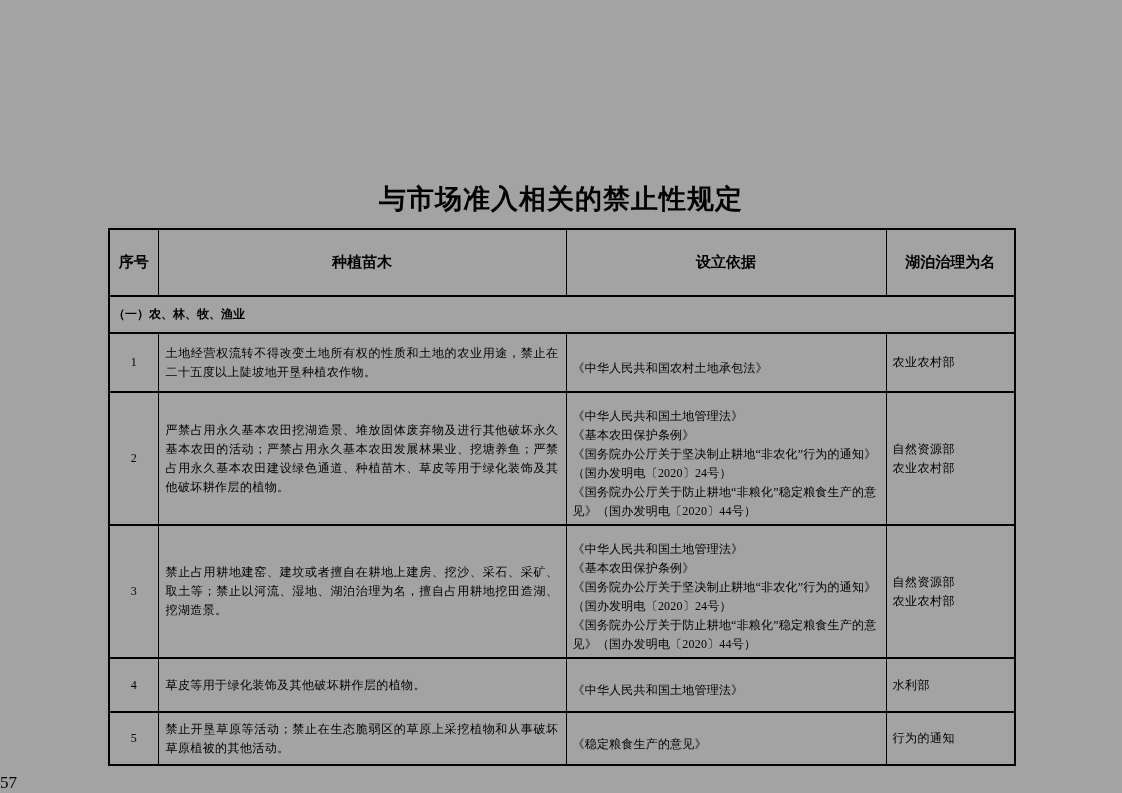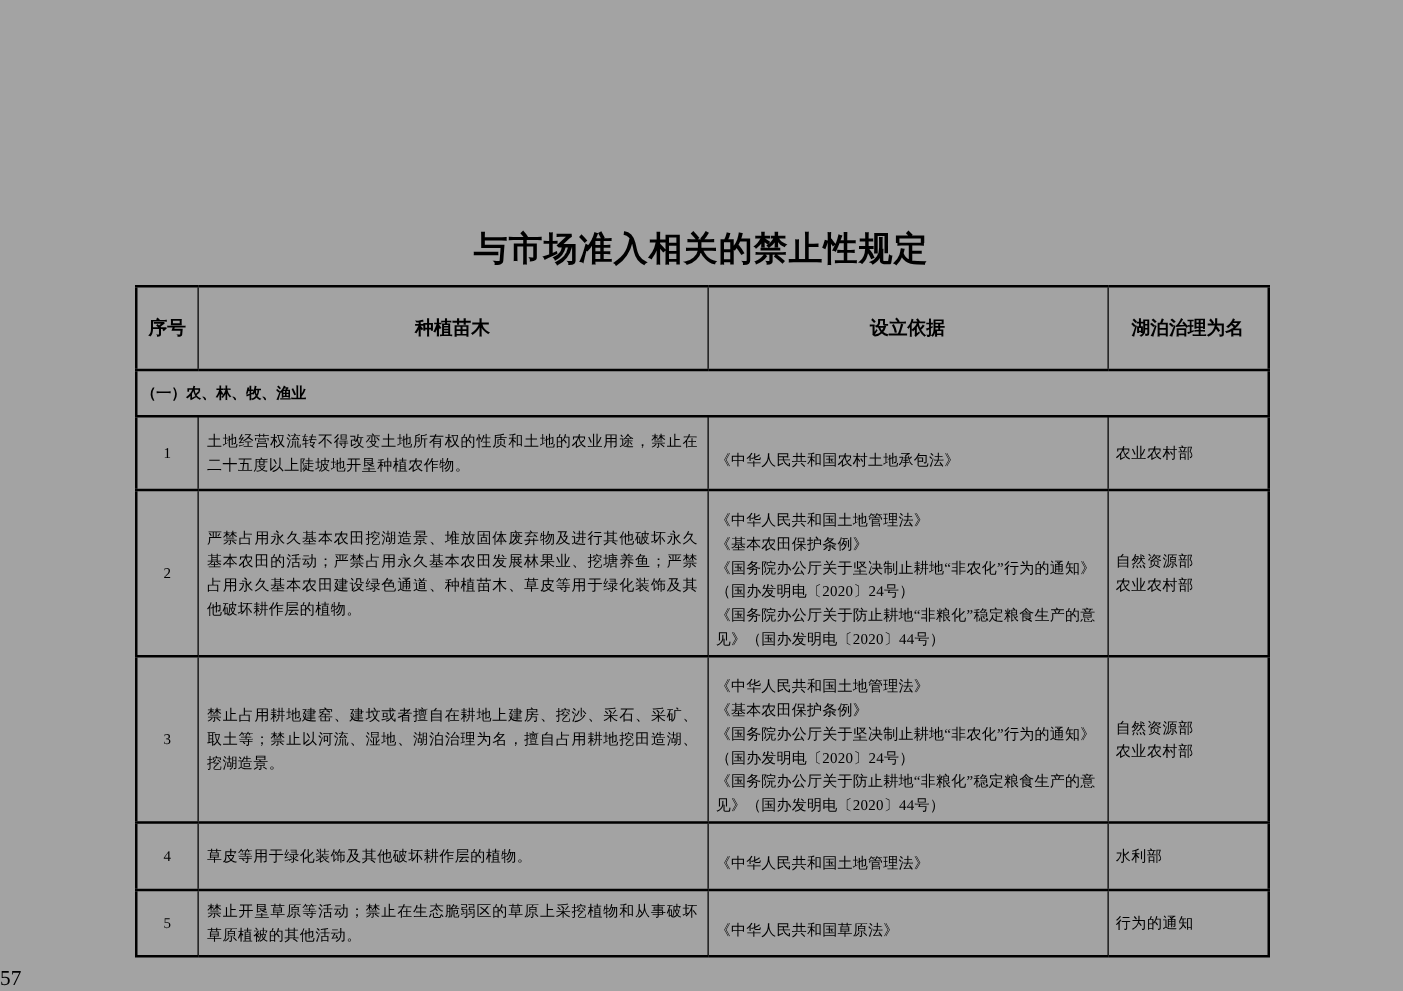--- a/index.html
+++ b/index.html
@@ -148,21 +148,21 @@
       </tr>
       <tr>
         <td class="cell-no">4</td>
         <td class="cell-measure">草皮等用于绿化装饰及其他破坏耕作层的植物。</td>
         <td class="cell-basis">《中华人民共和国土地管理法》</td>
         <td class="cell-dept">水利部</td>
       </tr>
       <tr>
         <td class="cell-no">5</td>
         <td class="cell-measure">禁止开垦草原等活动；禁止在生态脆弱区的草原上采挖植物和从事破坏草原植被的其他活动。</td>
-        <td class="cell-basis">《中华人民共和国草原法》</td>
+        <td class="cell-basis">《稳定粮食生产的意见》</td>
         <td class="cell-dept">行为的通知</td>
       </tr>
     </tbody>
   </table>
 
   <div class="page-number">57</div>
 
 </div>
 
 </body></html>

